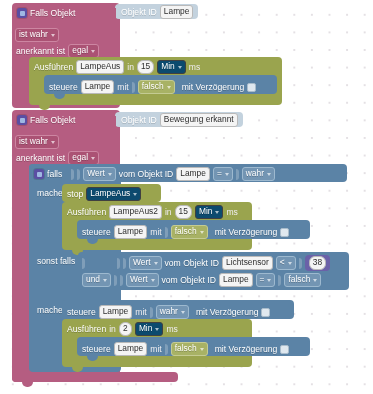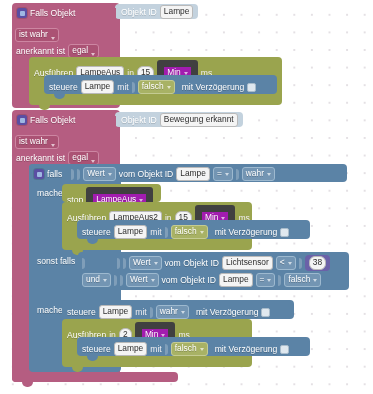--- a/index.html
+++ b/index.html
@@ -40,22 +40,22 @@
     text-shadow:none; font-size:8.4px;
   }
   .fld.num { min-width:13px; text-align:center;border-radius:6px; }
 
   
   .dd {
     border-radius:3px; padding:0px 3px 1px; line-height:11px;
     display:inline-flex; align-items:center; gap:3px;
     color:#ffffff; font-size:8.4px; text-shadow:0 1px 0 rgba(0,0,0,.22);
   }
-  .dd.on-event { background:#ab5274; border:1px solid #cd86a2;align-items:flex-end; }
-  .dd.on-delay { background:#a21caf; border:7px solid #404040; }
+  .dd.on-event { background:#ab5274; border:1px solid #cd86a2; }
+  .dd.on-delay { background:#0c4a6e; border:1px solid #404040; }
   .dd.sub      { background:#7395b3; border:1px solid #9db9cf; }
   .dd.sub2     { background:#a8b265; border:1px solid #c4cb92; }
   .caret { width:0;height:0;border-left:2.6px solid transparent;border-right:2.6px solid transparent;
            border-top:3.2px solid rgba(255,255,255,.65); margin-top:1px; }
 
   
   .gear {
     width:10px;height:10px;border-radius:2.5px;background:#5b4ea3;
     display:inline-flex;align-items:center;justify-content:center;flex:none;
     box-shadow:0 0 0 1px rgba(0,0,0,.12);

